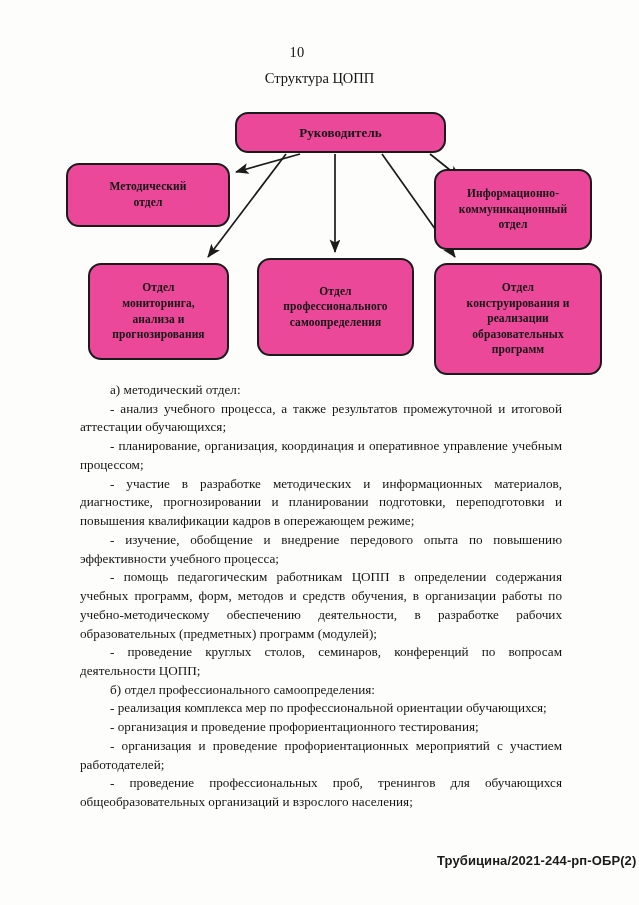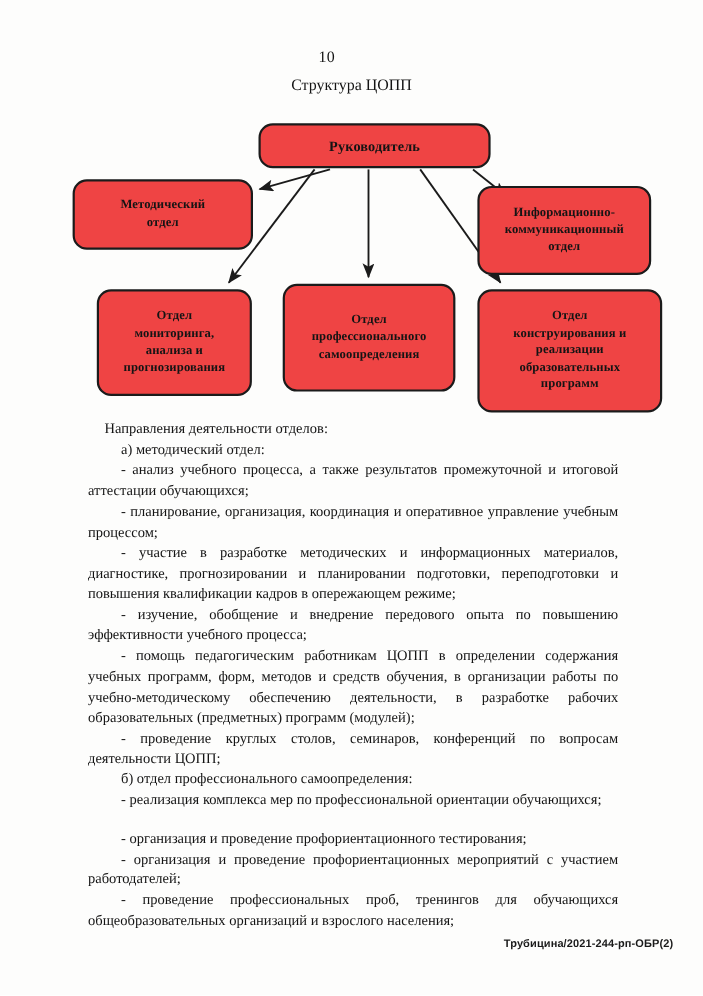--- a/index.html
+++ b/index.html
@@ -50,21 +50,21 @@
   .diagram svg {
     position: absolute;
     left: 0;
     top: 0;
   }
   .node {
     position: absolute;
     box-sizing: border-box;
     border: 2px solid #1b1b1b;
     border-radius: 13px;
-    background: #ef4444;
+    background: #ec4899;
     display: flex;
     align-items: center;
     justify-content: center;
     text-align: center;
     font-family: "Liberation Serif", "DejaVu Serif", serif;
     font-weight: bold;
     font-size: 11.5px;
     line-height: 1.35;
     letter-spacing: .1px;
     padding: 3px 6px;
@@ -90,33 +90,32 @@
   }
   .body-text p {
     margin: 0;
     text-align: justify;
     text-indent: 0;
     hyphens: none;
   }
   .body-text p.ind { text-indent: 30px; }
   .body-text p.lead { text-indent: 15px; }
   .body-text p.just { text-align: justify; }
-  .body-text p.last-left { text-align: left; margin-top: 16px; }
+  .body-text p.last-left { text-align: left; }
 
   
   .footer-ref {
     position: absolute;
     left: 437px;
     top: 853px;
     font-family: "Liberation Sans", "DejaVu Sans", sans-serif;
-    font-size: 10px;
+    font-size: 13px;
     font-weight: bold;
     color: #1a1a1a;
     letter-spacing: .1px;
-    margin-left: 21px;
   }
 </style>
 </head>
 <body>
 
 <div class="page">
 
   <div class="page-number">10</div>
   <div class="doc-title">Структура ЦОПП</div>
 
@@ -160,21 +159,20 @@
       <span class="txt">Отдел<br>профессионального<br>самоопределения</span>
     </div>
 
     <div class="node node-constr">
       <span class="txt">Отдел<br>конструирования и<br>реализации<br>образовательных<br>программ</span>
     </div>
 
   </div>
 
   <div class="body-text">
-    <p class="lead">Направления деятельности отделов:</p>
     <p class="ind">а) методический отдел:</p>
     <p class="ind just">- анализ учебного процесса, а также результатов промежуточной и итоговой аттестации обучающихся;</p>
     <p class="ind just">- планирование, организация, координация и оперативное управление учебным процессом;</p>
     <p class="ind just">- участие в разработке методических и информационных материалов, диагностике, прогнозировании и планировании подготовки, переподготовки и повышения квалификации кадров в опережающем режиме;</p>
     <p class="ind just">- изучение, обобщение и внедрение передового опыта по повышению эффективности учебного процесса;</p>
     <p class="ind just">- помощь педагогическим работникам ЦОПП в определении содержания учебных программ, форм, методов и средств обучения, в организации работы по учебно-методическому обеспечению деятельности, в разработке рабочих образовательных (предметных) программ (модулей);</p>
     <p class="ind just">- проведение круглых столов, семинаров, конференций по вопросам деятельности ЦОПП;</p>
     <p class="ind">б) отдел профессионального самоопределения:</p>
     <p class="ind just">- реализация комплекса мер по профессиональной ориентации обучающихся;</p>
     <p class="ind last-left">- организация и проведение профориентационного тестирования;</p>

